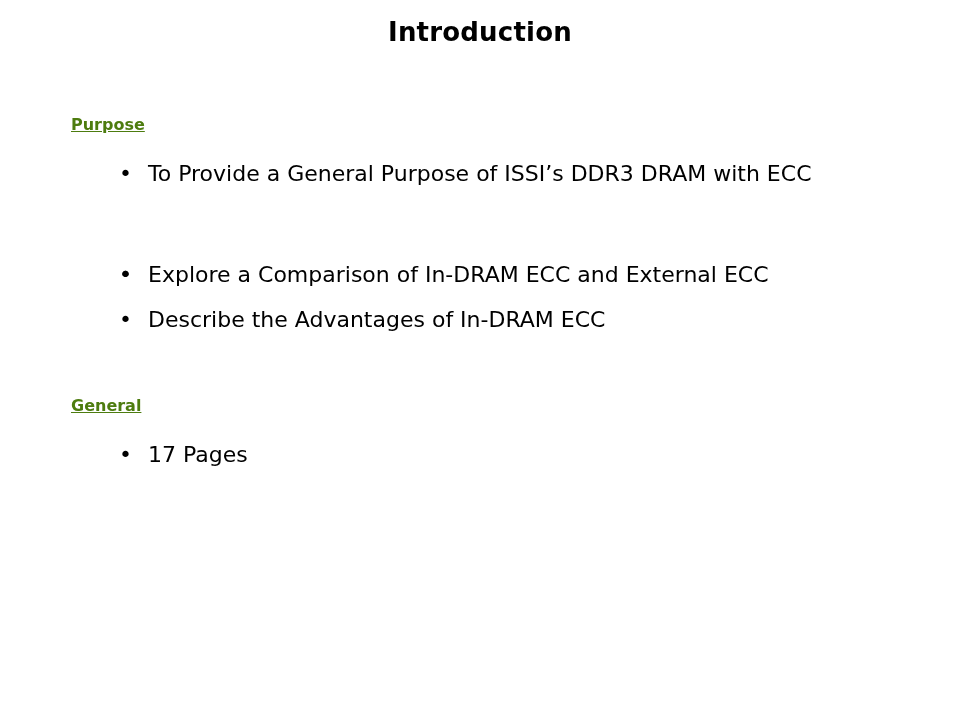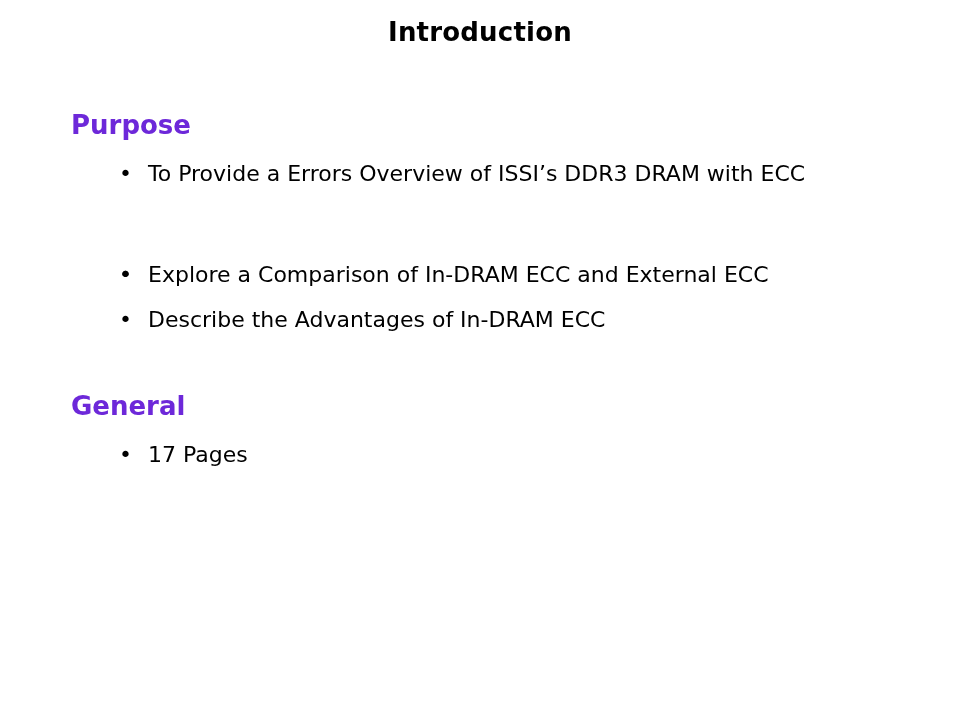--- a/index.html
+++ b/index.html
@@ -36,26 +36,27 @@
   .body-area {
     position: absolute;
     top: 112px;
     left: 71px;
     width: 860px;
   }
   .section {
     margin: 0;
   }
   .section-heading {
-    font-size: 26px;
+    font-size: 16px;
     font-weight: bold;
-    color: #6d28d9;
+    color: #4d7c0f;
     line-height: 26px;
     margin: 0;
     padding: 0;
+    text-decoration: underline;
   }
   .bullet-list {
     list-style: none;
     margin: 0;
     padding: 0;
   }
   .bullet-item {
     position: relative;
     padding-left: 77px;
     font-size: 22px;
@@ -85,21 +86,21 @@
   <div class="slide-title">Introduction</div>
 
   <div class="body-area">
 
     <div class="section">
       <div class="section-heading">Purpose</div>
       <div class="heading-gap"></div>
       <ul class="bullet-list">
         <li class="bullet-item">
           <span class="bullet-marker">•</span>
-          <span>To Provide a Errors Overview of ISSI’s DDR3 DRAM with ECC</span>
+          <span>To Provide a General Purpose of ISSI’s DDR3 DRAM with ECC</span>
         </li>
       </ul>
     </div>
 
     <div class="spacer-purpose-to-objectives"></div>
 
     <div class="section">
       <div class="heading-gap"></div>
       <ul class="bullet-list">
         <li class="bullet-item">

